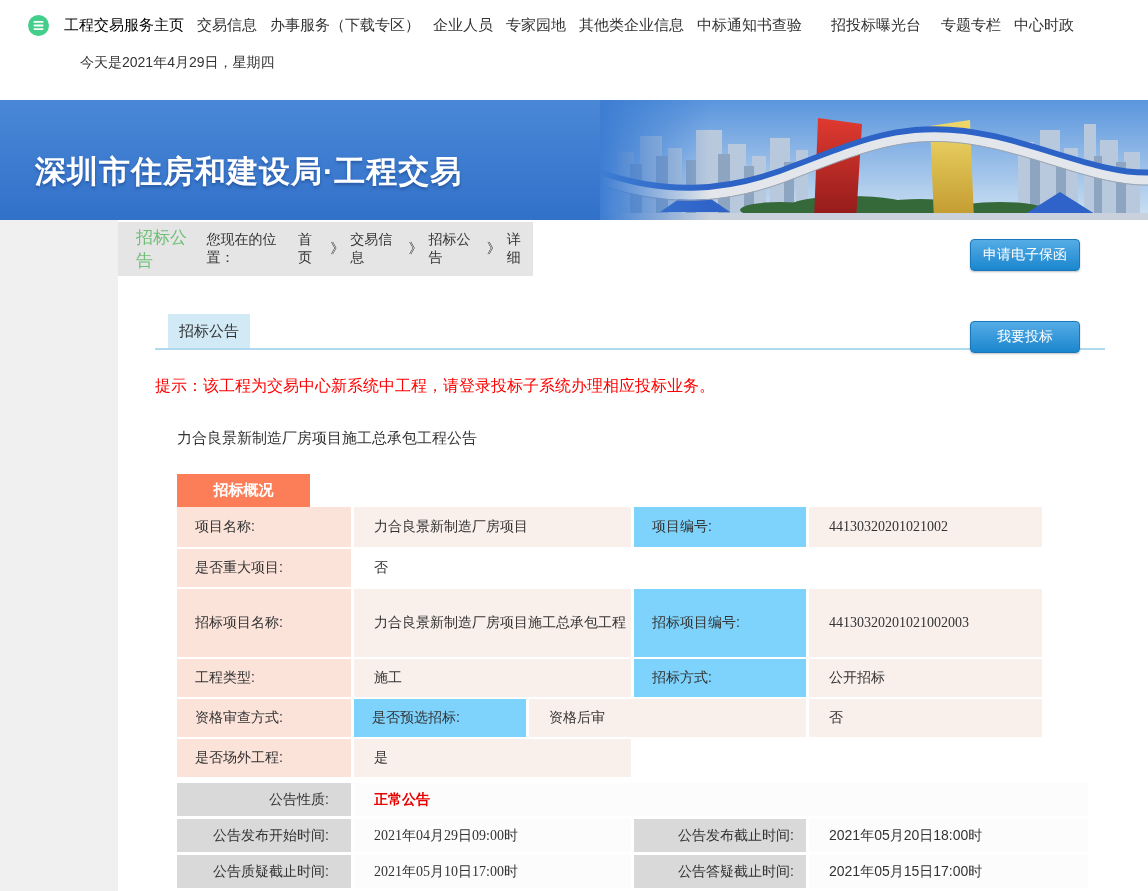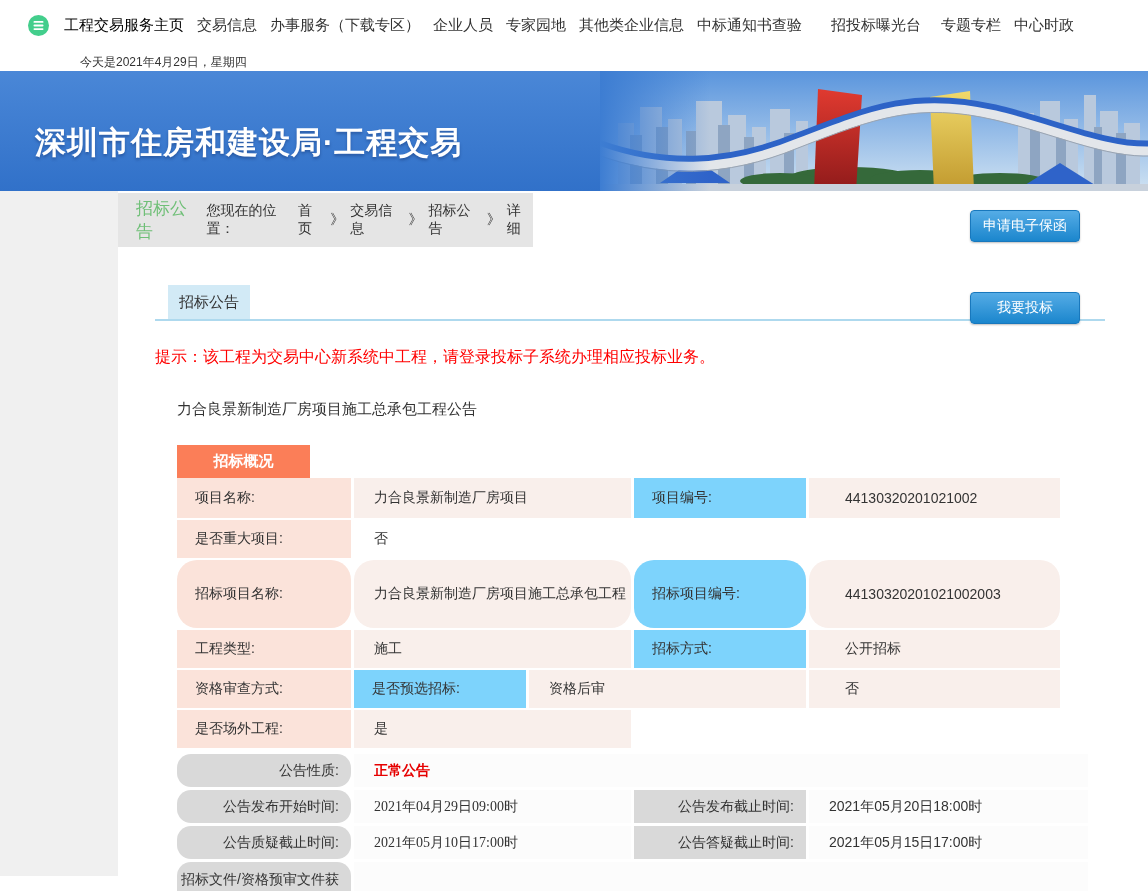--- a/index.html
+++ b/index.html
@@ -11,21 +11,21 @@
   }
   a { text-decoration:none; color:inherit; cursor:pointer; }
 
   
   .topnav { display:flex; align-items:center; padding:15px 0 8px 28px; gap:13px; font-size:15px; white-space:nowrap; }
   .menu-icon { width:21px; height:21px; flex:0 0 auto; margin-right:2px; cursor:pointer; }
   .nav-item { color:#333; }
   .nav-item.first { font-weight:normal; color:#000; }
   .nav-item.gap-lg { margin-left:16px; }
   .nav-item.gap-sm { margin-left:7px; }
-  .date-bar { padding:10px 0 0 80px; font-size:12px; color:#333; }
+  .date-bar { padding:10px 0 28px 80px; font-size:14px; color:#333; }
 
   
   .banner { position:relative; height:120px; background:linear-gradient(180deg,#4a87d7 0%, #3171c9 100%); overflow:hidden; }
   .banner-title { position:absolute; left:35px; top:51px; color:#fff; font-size:31px; font-weight:bold; letter-spacing:1px; text-shadow:0 2px 3px rgba(10,30,80,.35); }
   .banner-art { position:absolute; right:0; top:0; height:120px; width:548px; }
 
   
   .page-body { position:relative; height:685px; }
   .left-rail { position:absolute; left:0; top:0; width:118px; height:685px; background:#f0f0f0; }
   .crumb-bar { position:absolute; left:118px; top:2px; width:415px; height:54px; background:#e5e5e5;
@@ -50,24 +50,24 @@
 
   .tbl { margin-left:59px; width:911px; font-size:14px; }
   .row { display:flex; }
   .t1 .row { margin-bottom:2px; }
   .t2 { margin-top:6px; }
   .t2 .row { margin-bottom:3px; }
   .cell { display:flex; align-items:center; }
   .t1-label  { width:174px; background:#fbe3da; padding-left:18px; margin-right:3px; }
   .t1-value  { width:277px; background:#f9efeb; padding-left:20px; margin-right:3px; }
   .t1-label2 { width:172px; background:#7dd3fc; padding-left:18px; margin-right:3px; }
-  .t1-value2 { width:251px; background:#f9efeb; padding-left:36px; }
+  .t1-value2 { width:233px; background:#f9efeb; padding-left:20px;font-family:Liberation Serif, serif; }
   .plain { background:#fff; }
-  .r40 { min-height:40px; } .r38 { min-height:38px; } .r68 { min-height:68px;border-radius:20px; } .r33 { min-height:33px; }
-  .t2-label  { width:174px; background:#d9d9d9; justify-content:flex-end; padding-right:12px; margin-right:3px; text-align:right;border-radius:14px; }
+  .r40 { min-height:40px; } .r38 { min-height:38px; } .r68 { min-height:68px; } .r33 { min-height:33px; }
+  .t2-label  { width:174px; background:#d9d9d9; justify-content:flex-end; padding-right:22px; margin-right:3px; text-align:right; }
   .t2-value  { width:277px; background:#fcfcfc; padding-left:20px; margin-right:3px;font-family:Liberation Serif, serif; }
   .t2-label2 { width:172px; background:#d9d9d9; justify-content:flex-end; padding-right:12px; margin-right:3px; text-align:right; }
   .t2-value2 { width:279px; background:#fcfcfc; padding-left:20px; }
   .t2-value-full { width:734px; background:#fcfcfc; padding-left:20px; }
   .red-bold { color:#e60000; font-weight:bold; }
   .clip-row .t2-label { align-items:flex-start; padding-top:8px; height:60px; line-height:19px; }
   .clip-row .t2-value-full { height:60px; }
 </style>
 </head>
 <body>

